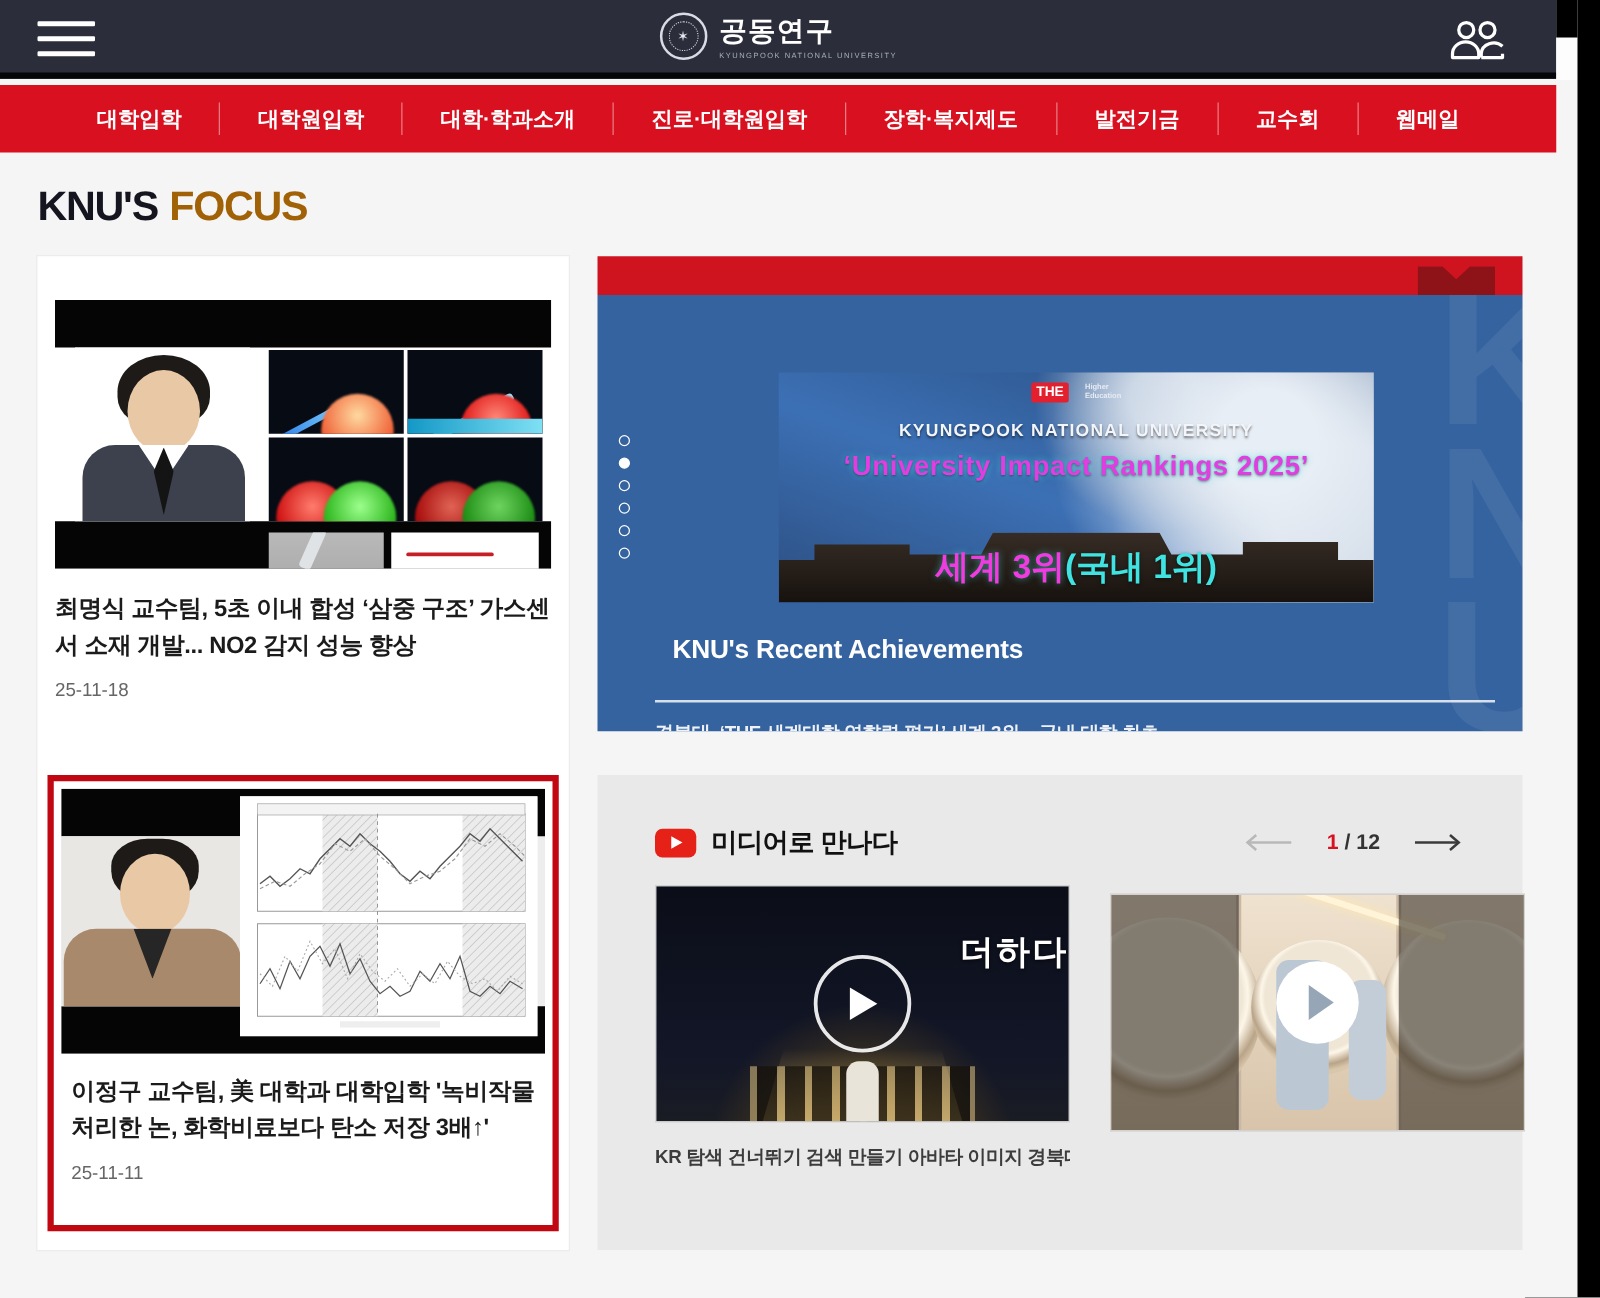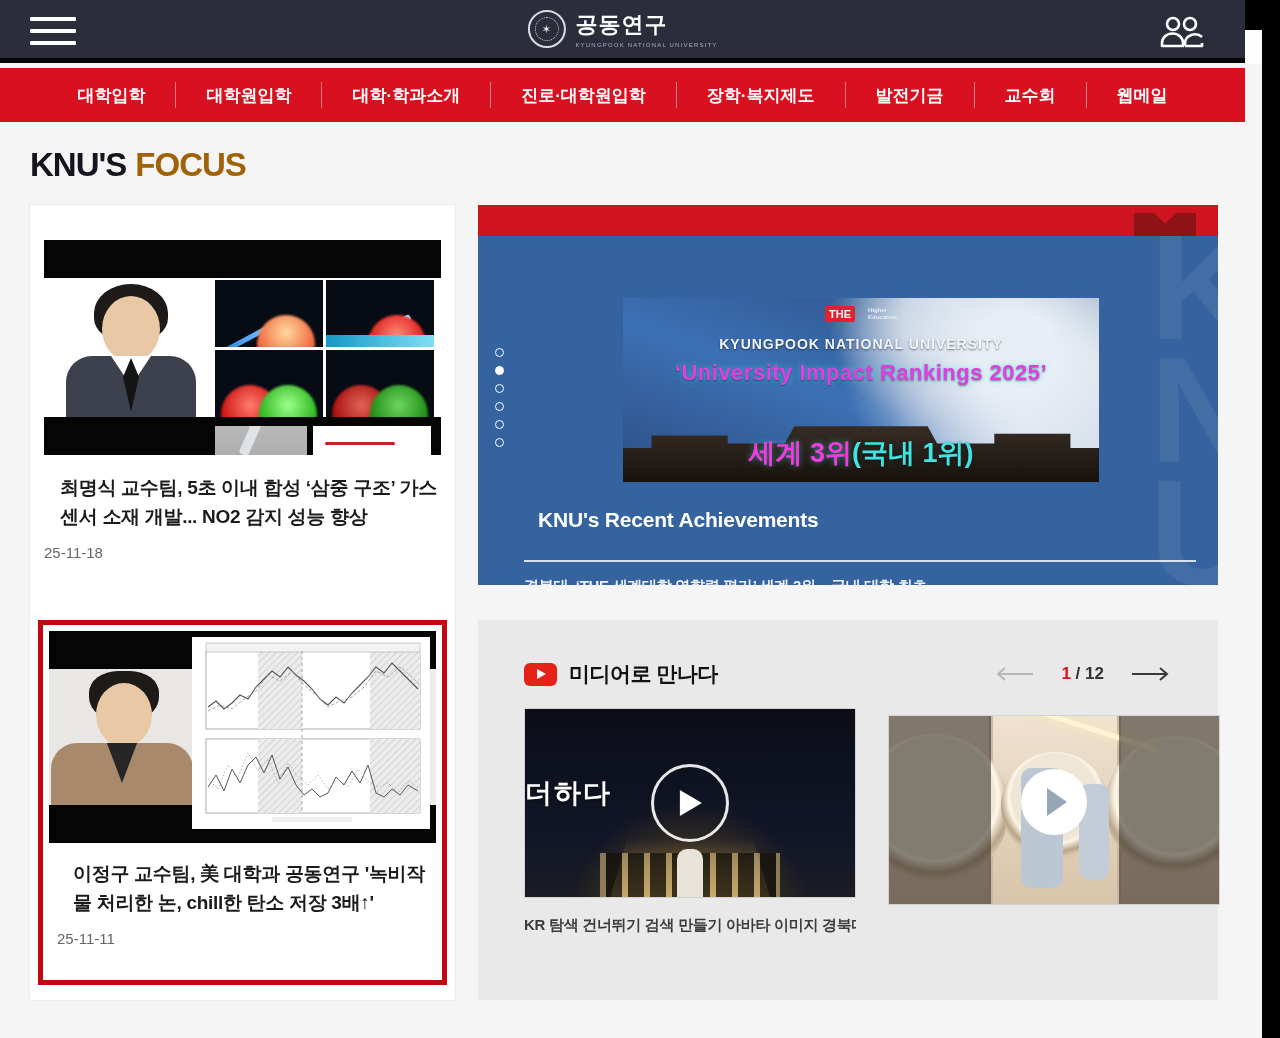--- a/index.html
+++ b/index.html
@@ -30,21 +30,21 @@
   
   .focus-title { position:absolute; left:30px; top:146px; font-size:33px; font-weight:800; letter-spacing:-1px; }
   .focus-title .t1 { color:#15151f; }
   .focus-title .t2 { color:#a16207; margin-left:9px; }
 
   
   .focus-col { position:absolute; left:30px; top:205px; width:425px; height:795px; background:#fff; box-shadow:0 0 0 1px #ececec; }
   .art-img { position:relative; margin:0 14px; height:215px; background:#fff; overflow:hidden; }
   .art-img .bar-t, .art-img .bar-b { position:absolute; left:0; width:100%; height:38px; background:#050505; }
   .art-img .bar-t { top:0; } .art-img .bar-b { bottom:0; }
-  .art-title { margin:18px 6px 0 22px; padding:0 8px; font-size:19px; font-weight:bold; color:#1b1b1b; line-height:1.55; letter-spacing:-0.3px; }
+  .art-title { margin:18px 6px 0 6px; padding:0 8px; font-size:19px; font-weight:bold; color:#1b1b1b; line-height:1.55; letter-spacing:-0.3px; }
   .art-date { margin:12px 6px 0 6px; padding:0 8px; font-size:15px; color:#666; }
   .article1 { position:absolute; left:0; top:0; width:425px; padding-top:35px; cursor:pointer; }
   .article2 { position:absolute; left:8px; top:415px; width:409px; height:365px; border:5px solid #c00712; padding-top:6px; cursor:pointer; background:#fff; }
   .article2 .art-img { margin:0 6px; }
   .article2 .art-title { margin-top:16px; }
 
   
   .portrait { position:absolute; top:38px; bottom:38px; overflow:hidden; }
   .p-head { position:absolute; border-radius:50%; background:#e9c9a5; }
   .p-hair { position:absolute; border-radius:50% 50% 42% 42%; background:#1d1a18; }
@@ -102,21 +102,21 @@
   .pager { position:absolute; right:48px; top:44px; display:flex; align-items:center; gap:26px; }
   .pager-arrow { cursor:pointer; }
   .pager-text { font-size:17px; font-weight:bold; color:#333; }
   .pager-text .cur { color:#d9101f; }
   .video { position:absolute; top:88px; width:332px; height:190px; border:1px solid #d2d2d2; overflow:hidden; cursor:pointer; }
   .video1 { left:46px; background:radial-gradient(circle at 50% 115%, #4a3b1e 0 18%, rgba(74,59,30,0) 45%), linear-gradient(#0b0e18,#121627 70%,#1a1c24); }
   .v1-glow { position:absolute; left:50%; bottom:0; transform:translateX(-50%); width:210px; height:58px; background:linear-gradient(rgba(224,186,108,0), rgba(224,186,108,0.55)); clip-path:polygon(12% 100%,20% 0,80% 0,88% 100%); }
   .v1-cols { position:absolute; left:50%; bottom:0; transform:translateX(-50%); width:180px; height:44px; background:repeating-linear-gradient(90deg, rgba(240,210,140,0.5) 0 6px, rgba(20,16,10,0.7) 6px 22px); }
   .v1-person { position:absolute; left:50%; bottom:0; transform:translateX(-50%); width:26px; height:48px; background:#e9e4da; border-radius:10px 10px 0 0; }
   .v1-ring { position:absolute; left:50%; top:50%; transform:translate(-50%,-50%); width:78px; height:78px; border:3px solid rgba(255,255,255,0.9); border-radius:50%; }
-  .v1-logo { position:absolute; left:0; top:34px; width:100%; text-align:left; color:#fff; font-weight:900;margin-top:32px; }
+  .v1-logo { position:absolute; left:0; top:34px; width:100%; text-align:right; color:#fff; font-weight:900; }
   .v1-logo .l1 { font-size:27px; letter-spacing:2px; text-shadow:0 1px 3px rgba(0,0,0,0.7); }
   .v1-logo .l2 { font-size:13px; margin-top:26px; letter-spacing:3px; text-shadow:0 1px 3px rgba(0,0,0,0.7); }
   .v1-play { position:absolute; left:50%; top:50%; transform:translate(-46%,-50%); border-left:22px solid #fff; border-top:13px solid transparent; border-bottom:13px solid transparent; }
   .video2 { left:410px; top:95px; height:190px; background:#c9b8a4; }
   .v2-panel { position:absolute; top:0; height:100%; background:linear-gradient(#efe2cf,#d8c4aa); }
   .v2-ring { position:absolute; border-radius:50%; background:radial-gradient(circle at 50% 42%, #efe6d6 0 52%, #fdf6e8 56%, #b9a488 66%, #d9c7ac 72%); }
   .v2-dim { position:absolute; top:0; height:100%; background:rgba(40,34,28,0.55); }
   .v2-beam { position:absolute; left:36%; top:8px; width:46%; height:5px; background:#fff3d8; transform:rotate(18deg); border-radius:3px; box-shadow:0 0 8px #ffe9b0; }
   .v2-person { position:absolute; border-radius:10px; background:#bcc7d4; }
   .v2-play { position:absolute; left:50%; top:46%; transform:translate(-50%,-50%); width:66px; height:66px; border-radius:50%; background:#fff; }
@@ -256,21 +256,21 @@
             <rect x="14" y="102" width="214" height="74" fill="none" stroke="#999" stroke-width="0.8"></rect>
             <rect x="66" y="102" width="44" height="74" fill="url(#hatch)"></rect>
             <rect x="178" y="102" width="50" height="74" fill="url(#hatch)"></rect>
             <polyline points="16,150 24,138 32,154 40,132 48,146 56,128 64,120 72,136 80,118 88,142 96,130 104,148 112,158 120,152 128,160 136,156 144,140 152,148 160,134 168,146 176,128 184,156 192,160 200,152 208,158 216,148 226,154" fill="none" stroke="#555" stroke-width="1.0"></polyline>
             <polyline points="16,142 26,152 36,128 46,140 56,116 66,134 76,122 86,146 96,126 106,140 116,148 126,138 136,152 146,142 156,150 166,132 176,144 186,150 196,146 206,156 216,144 226,150" fill="none" stroke="#aaa" stroke-width="0.9" stroke-dasharray="1.5 2"></polyline>
             <line x1="110" y1="14" x2="110" y2="176" stroke="#888" stroke-width="0.7" stroke-dasharray="3 3"></line>
             <rect x="80" y="180" width="80" height="5" fill="#eee"></rect>
           </svg>
         </div>
       </div>
-      <div class="art-title">이정구 교수팀, 美 대학과 공동연구 '녹비작물 처리한 논, chill한 탄소 저장 3배↑'</div>
+      <div class="art-title">이정구 교수팀, 美 대학과 대학입학 '녹비작물 처리한 논, 화학비료보다 탄소 저장 3배↑'</div>
       <div class="art-date">25-11-11</div>
     </div>
   </div>
 
   <div class="banner">
     <div class="banner-redbar">
       <div class="redbar-mark"></div>
     </div>
     <div class="banner-blue">
       <div class="knu-wm">K<br>N<br>U</div>

